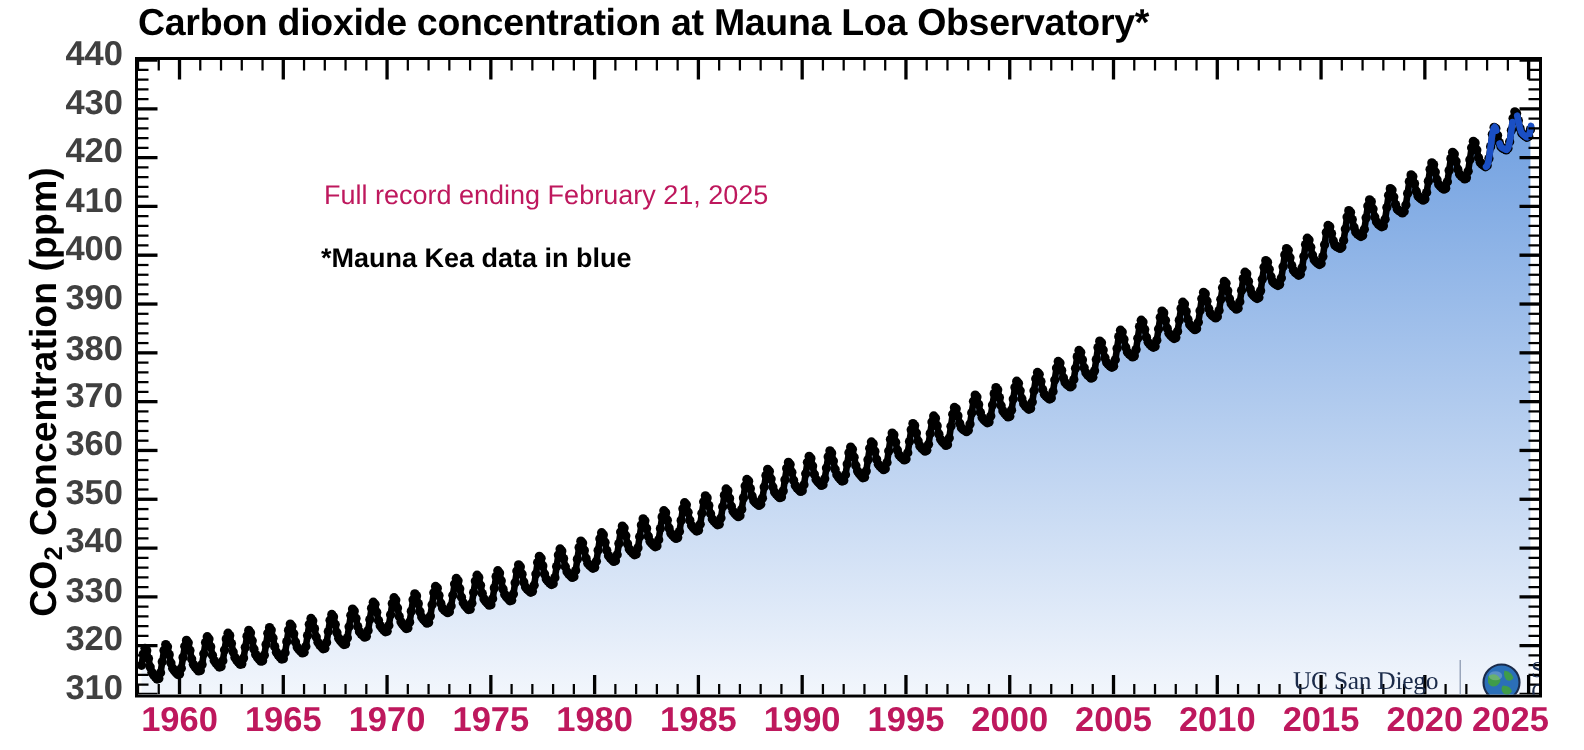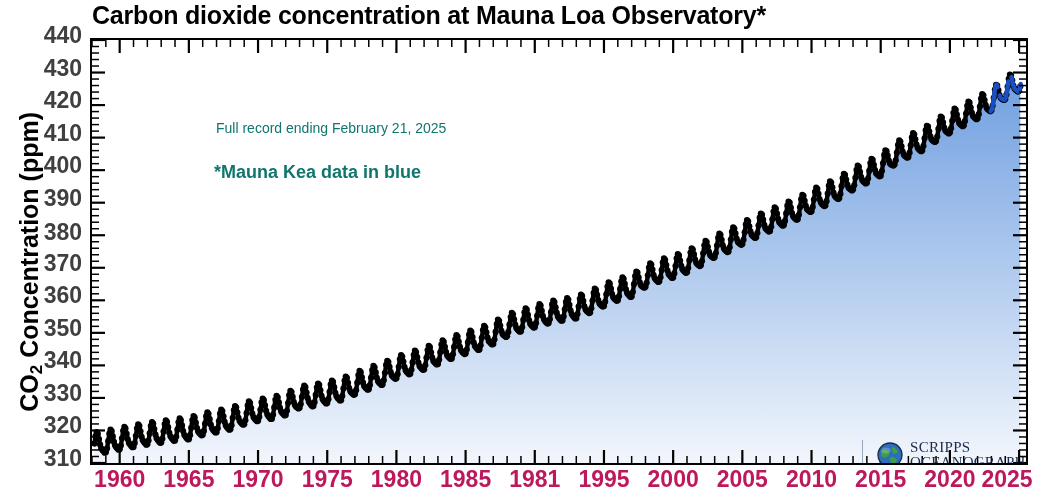--- a/index.html
+++ b/index.html
@@ -107,29 +107,29 @@
   }
 
   
   .annotation {
     position: absolute;
     white-space: nowrap;
   }
   #annotation-record {
     left: 124px;
     top: 80px;
-    font-size: 14px;
-    color: #0f766e;
+    font-size: 18px;
+    color: #be185d;
   }
   #annotation-maunakea {
     left: 122px;
     top: 122px;
     font-size: 18px;
     font-weight: bold;
-    color: #0f766e;
+    color: #000000;
   }
 
   
   #logo-block {
     position: absolute;
     left: 770px;
     top: 394px;
     height: 42px;
     display: flex;
     align-items: center;
@@ -198,21 +198,21 @@
       <div class="ytick-label" style="top: 22px;">440</div>
     </div>
 
   <div id="x-tick-labels">
       <div class="xtick-label" style="left: 119.674px;">1960</div>
       <div class="xtick-label" style="left: 188.859px;">1965</div>
       <div class="xtick-label" style="left: 258.044px;">1970</div>
       <div class="xtick-label" style="left: 327.23px;">1975</div>
       <div class="xtick-label" style="left: 396.415px;">1980</div>
       <div class="xtick-label" style="left: 465.6px;">1985</div>
-      <div class="xtick-label" style="left: 534.785px;">1981</div>
+      <div class="xtick-label" style="left: 534.785px;">1990</div>
       <div class="xtick-label" style="left: 603.97px;">1995</div>
       <div class="xtick-label" style="left: 673.156px;">2000</div>
       <div class="xtick-label" style="left: 742.341px;">2005</div>
       <div class="xtick-label" style="left: 811.526px;">2010</div>
       <div class="xtick-label" style="left: 880.711px;">2015</div>
       <div class="xtick-label" style="left: 949.896px;">2020</div>
       <div class="xtick-label" style="left: 1007px;">2025</div>
     </div>
 
   <div id="plot-area">
@@ -1310,20 +1310,21 @@
           <line x1="913.2444444444444" y1="0" x2="913.2444444444444" y2="7" stroke="#000" stroke-width="1.5"></line>
           <line x1="927.0814814814814" y1="410" x2="927.0814814814814" y2="423" stroke="#000" stroke-width="2.2"></line>
           <line x1="927.0814814814814" y1="0" x2="927.0814814814814" y2="13" stroke="#000" stroke-width="2.2"></line>
         </g>
     </svg>
 
     <div class="annotation" id="annotation-record">Full record ending February 21, 2025</div>
     <div class="annotation" id="annotation-maunakea">*Mauna Kea data in blue</div>
 
     <div id="logo-block">
+      <div id="ucsd-logo">UC San Diego</div>
       <div id="logo-divider"></div>
       <div id="scripps-logo">
         <svg width="26" height="26" viewBox="0 0 26 26">
           <circle cx="13" cy="13" r="12" fill="#2b6fb8"></circle>
           <path d="M4 9 Q8 6 11 9 Q14 12 10 15 Q6 17 4 13 Z" fill="#3f9c4a"></path>
           <path d="M15 5 Q20 6 21 10 Q19 13 16 11 Q14 8 15 5 Z" fill="#3f9c4a"></path>
           <path d="M14 15 Q19 15 20 19 Q17 23 14 20 Q12 17 14 15 Z" fill="#3f9c4a"></path>
           <circle cx="13" cy="13" r="12" fill="none" stroke="#1b2b4a" stroke-width="1.4"></circle>
           <ellipse cx="9" cy="8.5" rx="4.5" ry="3" fill="#ffffff" opacity="0.22"></ellipse>
         </svg>

